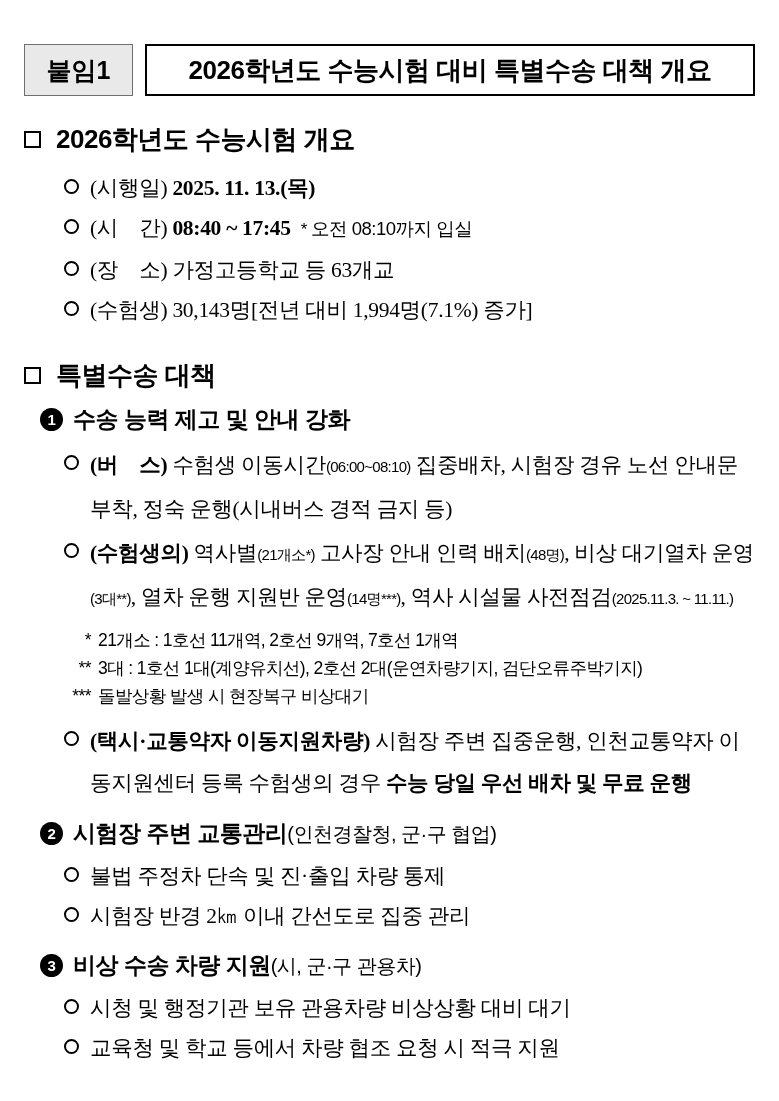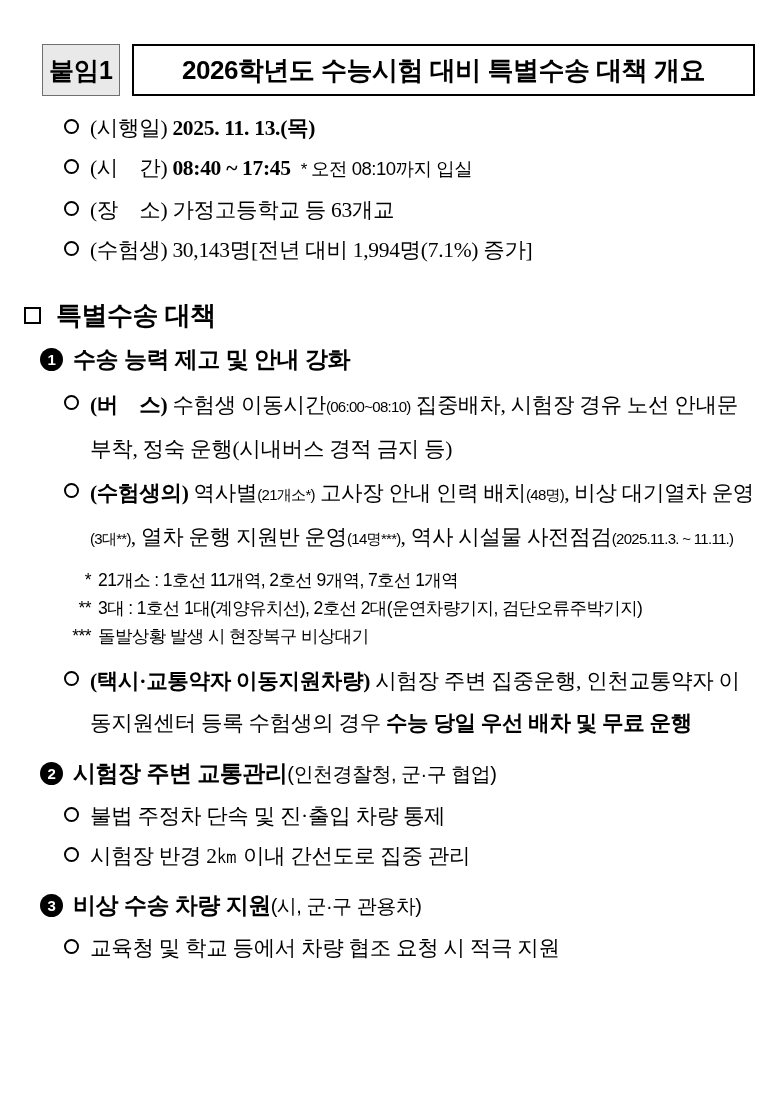--- a/index.html
+++ b/index.html
@@ -10,26 +10,26 @@
     margin:0 auto;
     background:#ffffff;
     color:#000;
     padding:44px 24px 0 24px;
     overflow:hidden;
     font-family:"Liberation Serif","DejaVu Serif",serif;
   }
   
   .hdr { display:flex; gap:12px; align-items:stretch; }
   .tagbox {
-    width:78px; height:52px;
+    width:109px; height:52px;
     background:#e9e9e9;
     border:1.5px solid #6f6f6f;
     display:flex; align-items:center; justify-content:center;
     font-family:"Liberation Sans","DejaVu Sans",sans-serif;
-    font-weight:bold; font-size:25px;margin-left:18px;
+    font-weight:bold; font-size:25px;
   }
   .titlebox {
     flex:1; height:52px;
     border:2px solid #000000;
     display:flex; align-items:center; justify-content:center;
     font-family:"Liberation Sans","DejaVu Sans",sans-serif;
     font-weight:bold; font-size:26px;
     letter-spacing:-0.5px;
   }
   
@@ -112,20 +112,24 @@
 
   <div class="hdr">
     <div class="tagbox">
       <span>붙임1</span>
     </div>
     <div class="titlebox">
       <span>2026학년도 수능시험 대비 특별수송 대책 개요</span>
     </div>
   </div>
 
+  <div class="sec-h">
+    <span class="sq"></span>
+    <span>2026학년도 수능시험 개요</span>
+  </div>
 
   <div class="blist">
     <div class="bullet">
       <span class="bmark"></span>
       <span class="btext"><span>(시행일)</span> <span class="vb">2025. 11. 13.(목)</span></span>
     </div>
     <div class="bullet">
       <span class="bmark"></span>
       <span class="btext"><span>(시　간)</span> <span class="vb">08:40 ~ 17:45</span><span class="star">*</span><span class="note">오전 08:10까지 입실</span></span>
     </div>
@@ -196,17 +200,21 @@
   </div>
 
   <div class="h3 gap">
     <span class="numc">3</span>
     <span><span>비상 수송 차량 지원</span><span class="h3p">(시, 군·구 관용차)</span></span>
   </div>
 
   <div class="blist mt-pair" style="margin-top:8px;">
     <div class="bullet">
       <span class="bmark"></span>
+      <span class="btext">시청 및 행정기관 보유 관용차량 비상상황 대비 대기</span>
+    </div>
+    <div class="bullet">
+      <span class="bmark"></span>
       <span class="btext">교육청 및 학교 등에서 차량 협조 요청 시 적극 지원</span>
     </div>
   </div>
 
 </div>
 
 </body></html>

